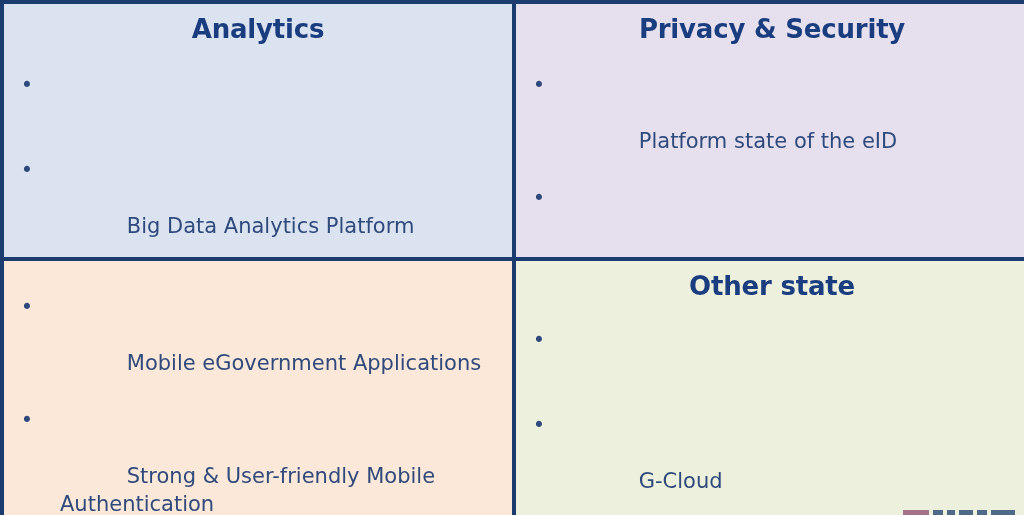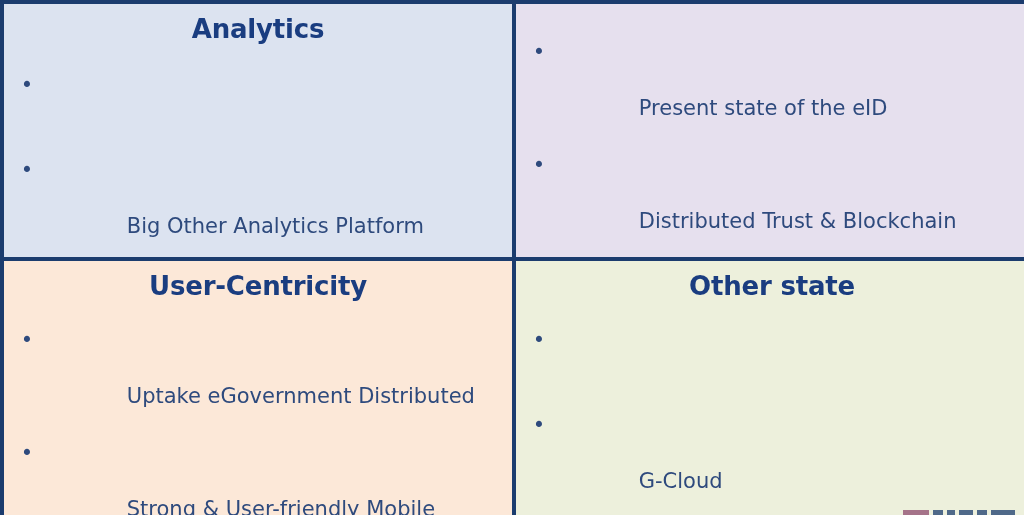--- a/index.html
+++ b/index.html
@@ -119,46 +119,45 @@
   <div class="grid">
 
     <div class="quad q-tl" style="background:#dce3f0;">
       <div class="quad-title">Analytics</div>
       <ul class="bullet-list">
         <li class="bullet-item">
           <span class="bullet-marker">•</span>
         </li>
         <li class="bullet-item">
           <span class="bullet-marker">•</span>
-          <span>Big Other Analytics Platform</span>
+          <span>Big Data Analytics Platform</span>
         </li>
 
       </ul>
     </div>
 
     <div class="quad q-tr" style="background:#e6e0ee;">
+      <div class="quad-title">Privacy &amp; Security</div>
       <ul class="bullet-list">
         <li class="bullet-item">
           <span class="bullet-marker">•</span>
-          <span>Present state of the eID</span>
+          <span>Platform state of the eID</span>
         </li>
         <li class="bullet-item">
           <span class="bullet-marker">•</span>
-          <span>Distributed Trust &amp; Blockchain</span>
         </li>
 
       </ul>
     </div>
 
     <div class="quad q-bl" style="background:#fce8d8;">
-      <div class="quad-title">User-Centricity</div>
       <ul class="bullet-list">
         <li class="bullet-item">
           <span class="bullet-marker">•</span>
-          <span>Uptake eGovernment Distributed</span>
+          <span>Mobile eGovernment Applications</span>
         </li>
         <li class="bullet-item">
           <span class="bullet-marker">•</span>
           <span>Strong &amp; User-friendly Mobile
 Authentication</span>
         </li>
       </ul>
     </div>
 
     <div class="quad q-br" style="background:#edf0dc;">

